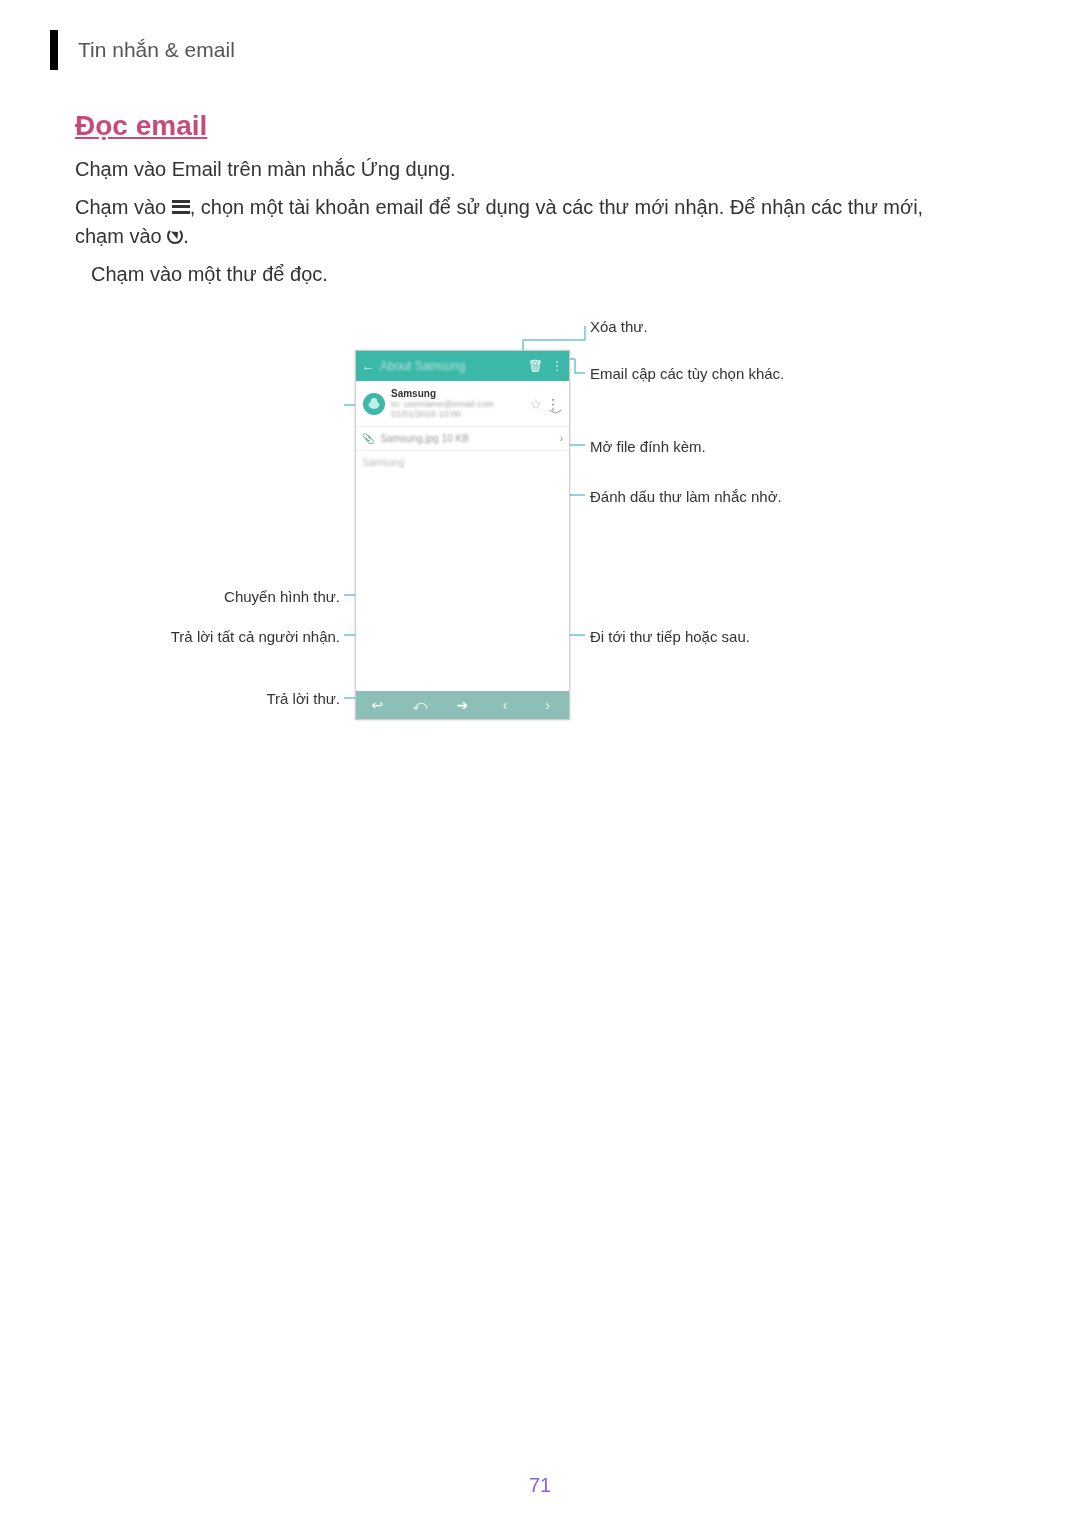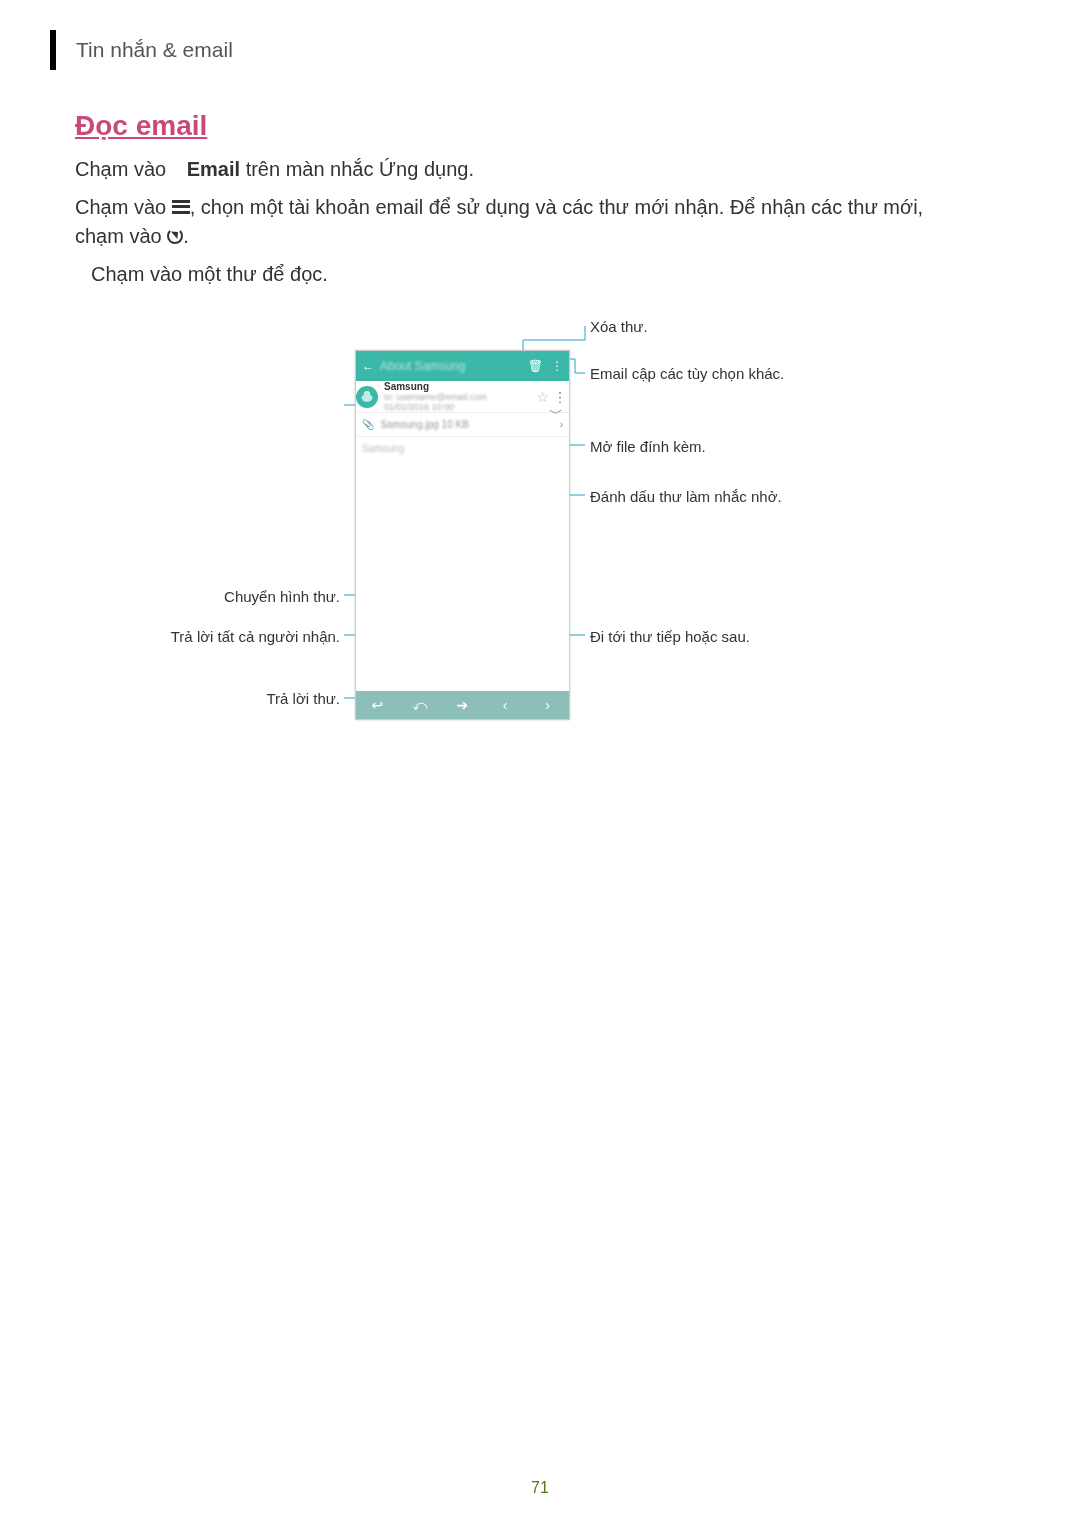--- a/index.html
+++ b/index.html
@@ -8,41 +8,41 @@
     font-family: Arial, Helvetica, sans-serif;
     color: #333;
     width: 1080px;
     height: 1527px;
     position: relative;
     background: #fff;
   }
   .breadcrumb-bar {
     position: absolute;
     top: 30px; left: 50px;
-    border-left: 6px solid #000000;
+    border-left: 8px solid #000000;
     padding: 8px 0 8px 20px;
     font-size: 21px;
     color: #555;
   }
   .section-title {
     position: absolute;
     top: 110px; left: 75px;
     font-size: 28px; font-weight: bold;
     color: #c94a7a;
     text-decoration: underline;
   }
   .body-text {
     position: absolute;
     left: 75px; right: 120px;
     font-size: 20px; color: #333; line-height: 1.45;
   }
   .p1 { top: 155px; }
   .p2 { top: 193px; }
   .p3 { top: 260px; margin-left: 16px; }
-  .bold { font-weight: bold; margin-left: 15px; }
+  .bold { font-weight: normal; }
   .inline-icon { display: inline-block; vertical-align: middle; position: relative; top:-2px; }
   .hamburger {
     width: 18px; height: 14px;
     background:
       linear-gradient(#333,#333) 0 0/100% 3px no-repeat,
       linear-gradient(#333,#333) 0 50%/100% 3px no-repeat,
       linear-gradient(#333,#333) 0 100%/100% 3px no-repeat;
   }
   .refresh-icon {
     width: 16px; height: 16px; border: 2.5px solid #333;
@@ -75,21 +75,21 @@
   .phone-header {
     height: 30px; background: #3cb8a8;
     display:flex; align-items:center; color:#fff;
     padding: 0 6px; font-size: 12px;
   }
   .phone-header .back { margin-right:6px; }
   .phone-header .title { flex:1; color: rgba(255,255,255,.6); filter: blur(1px); }
   .phone-header .trash, .phone-header .dots { margin-left:8px; }
 
   .mail-head {
-    display:flex; align-items:center; padding:0; font-size:10px;
+    display:flex; align-items:center; padding:7px; font-size:10px;
     border-bottom:1px solid #eee;
   }
   .avatar {
     width:22px; height:22px; border-radius:50%;
     background:#3cb8a8; margin-right:6px; position:relative;
   }
   .avatar::after{
     content:''; position:absolute; left:5px; top:4px;
     width:12px; height:12px; border-radius:50%;
     background: radial-gradient(circle at 50% 35%, #bfeee6 35%, transparent 36%),
@@ -120,21 +120,21 @@
   }
   .phone-footer > div {
     flex:1; display:flex; align-items:center; justify-content:center;
     color:#fff; font-size:14px;
   }
 
   svg.callouts { position:absolute; top:0; left:0; width:1000px; height:420px; pointer-events:none; }
 
   .page-number {
     position: absolute; bottom: 30px; left:0; right:0;
-    text-align:center; font-size:16px; color:#4d7c0f;
+    text-align:center; font-size:20px; color:#8b5cf6;
   }
 </style>
 </head>
 <body>
 
 <div class="breadcrumb-bar">Tin nhắn &amp; email</div>
 
 <div class="section-title">Đọc email</div>
 
 <div class="body-text p1">

